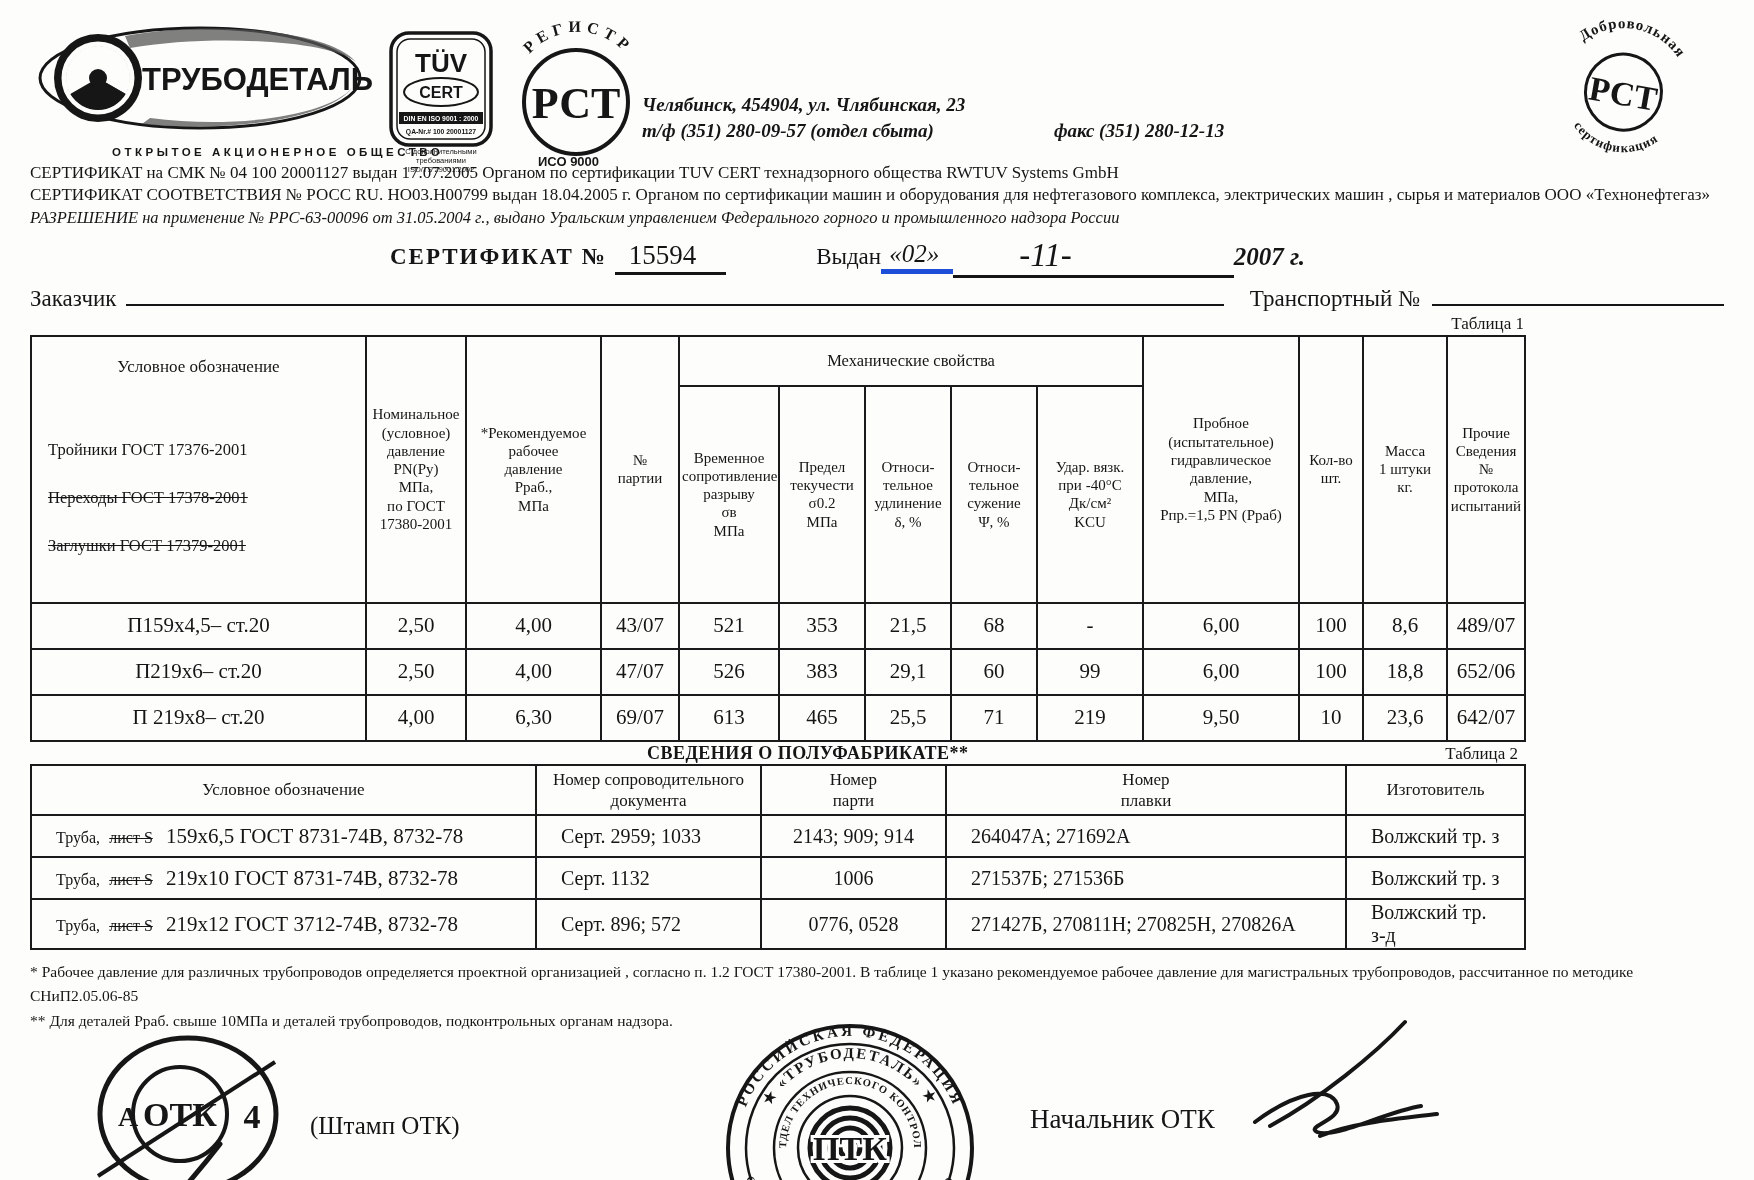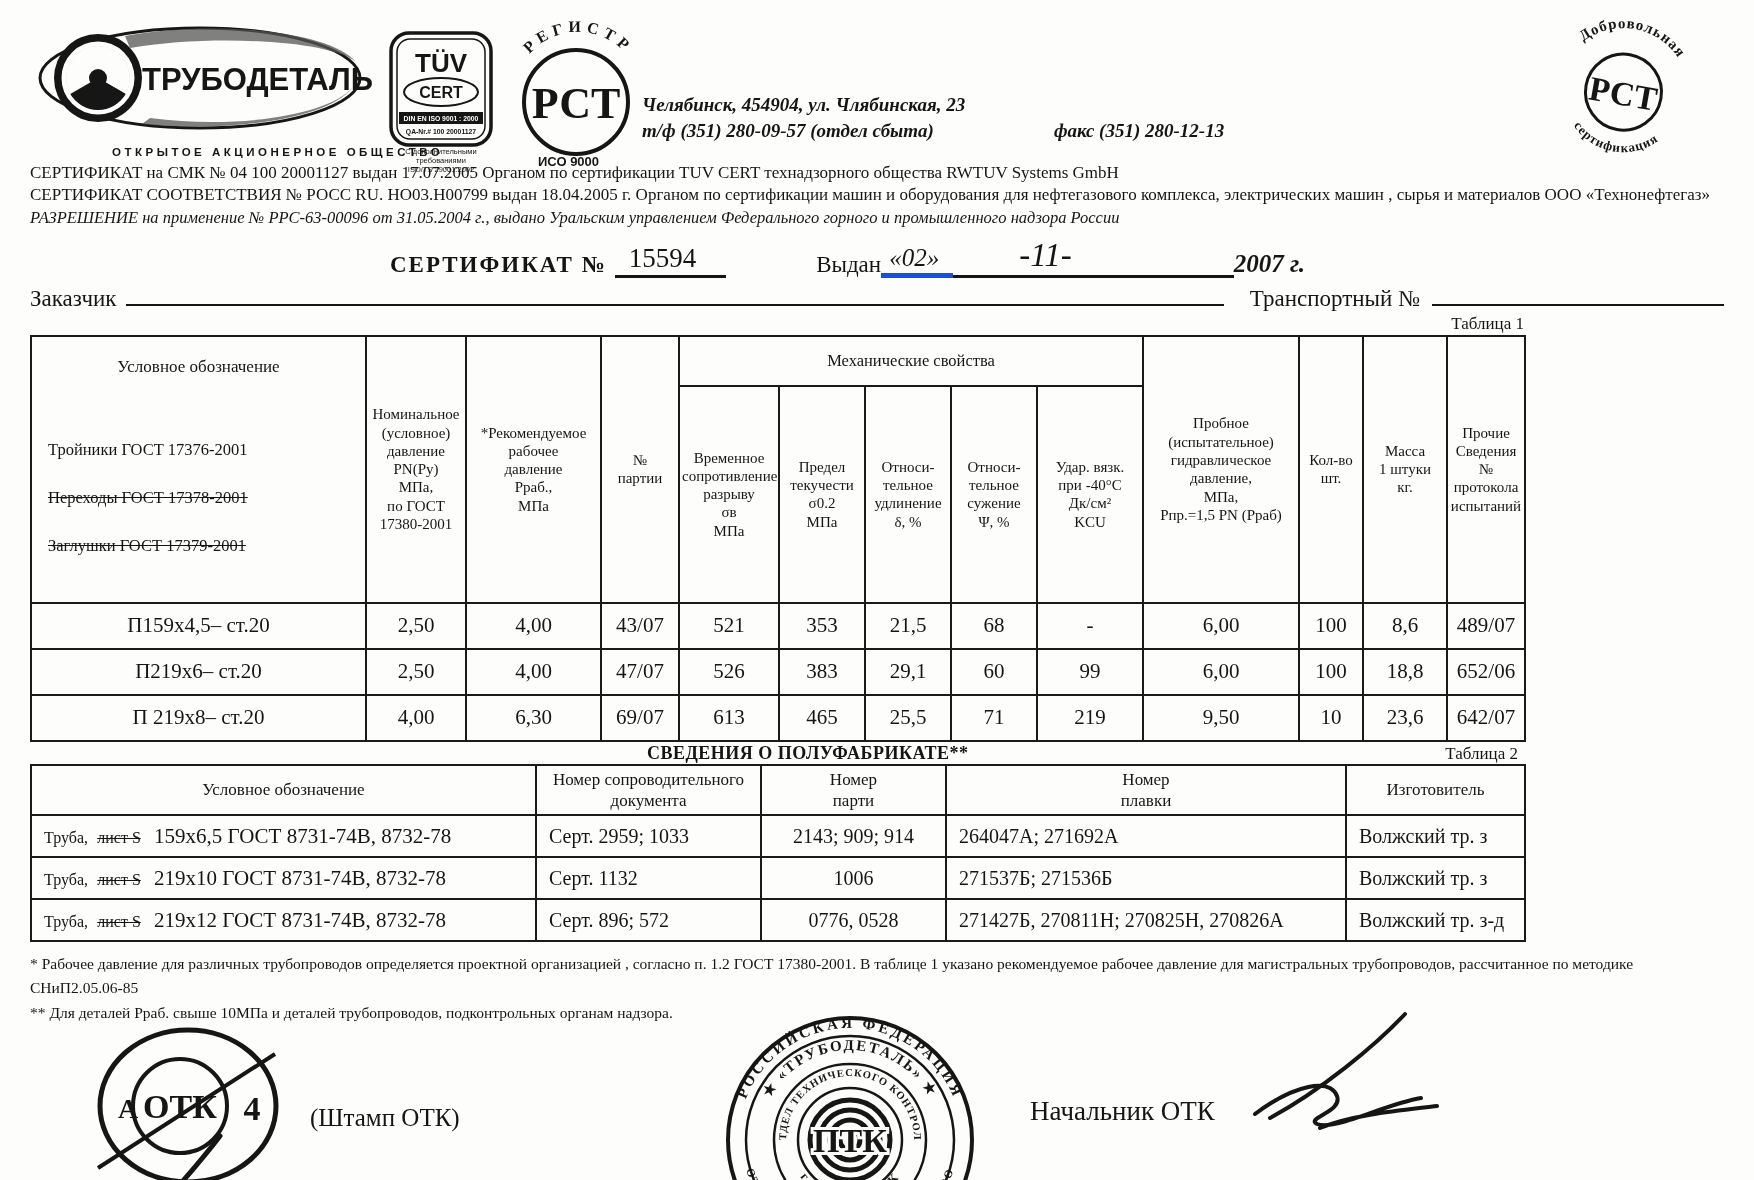--- a/index.html
+++ b/index.html
@@ -19,21 +19,21 @@
   .addr { position:absolute; left:612px; top:76px; width:600px;
           font-style:italic; font-weight:bold; font-size:19px; line-height:1.35; }
   .addr-row { display:flex; }
   .addr-fax { margin-left:120px; }
   .vol-stamp { position:absolute; right:6px; top:-4px; transform:rotate(10deg); }
   
   .certs { margin-top:4px; font-size:17px; line-height:1.32; }
   .certs p { margin:0; }
   .certs p.it { font-style:italic; font-size:16.5px; }
   
-  .cert-line { display:flex; align-items:flex-end; margin:8px 0 2px 360px; white-space:nowrap; }
+  .cert-line { display:flex; align-items:center; margin:8px 0 2px 360px; white-space:nowrap; }
   .cl-label { font-weight:bold; font-size:23px; letter-spacing:2px; }
   .cl-num { font-size:27px; border-bottom:3px solid #151515; padding:0 30px 1px 14px; margin-left:8px; }
   .cl-issued { font-size:23px; margin-left:90px; }
   .cl-day { font-size:25px; font-style:italic; border-bottom:5px solid #1d4ed8; padding:0 14px 1px 8px; }
   .cl-gap1 { width:46px; border-bottom:3px solid #151515; align-self:stretch; }
   .cl-month { font-size:33px; font-style:italic; border-bottom:3px solid #151515; padding:0 34px 1px 20px; }
   .cl-gap2 { width:128px; border-bottom:3px solid #151515; align-self:stretch; }
   .cl-year { font-size:25px; font-style:italic; font-weight:bold; }
   
   .cust-row { display:flex; align-items:baseline; margin-top:2px; font-size:23px;text-align:right; }
@@ -51,21 +51,21 @@
   .t1 td { font-size:21px; text-align:center; height:44px; padding:0 2px; }
   .c1h { vertical-align:middle; }
   .c1-title { font-size:17px; text-align:center; margin-bottom:18px; }
   .c1-items { text-align:left; margin-left:14px; font-size:16.5px; line-height:1.45; }
   .strike { text-decoration:line-through; }
   .sec2-row { display:flex; width:1494px; align-items:flex-end; margin-top:1px; }
   .sec2-title { flex:1; text-align:center; font-weight:bold; font-size:18px; letter-spacing:0.5px; margin-left:140px;}
   .sec2-cap { font-size:17px; margin-right:6px; }
   .t2 th { font-weight:normal; font-size:17px; line-height:1.25; white-space:pre-line;
            text-align:center; vertical-align:middle; padding:3px 2px; }
-  .t2 td { font-size:20px; padding:1px 12px; height:38px; vertical-align:middle; }
+  .t2 td { font-size:20px; padding:1px 24px; height:38px; vertical-align:middle; }
   .t2 .des { font-size:21px; }
   .t2 .des .pfx, .t2 .des .stk { font-size:16px; }
   .t2 .stk { text-decoration:line-through; margin:0 8px 0 4px; }
   .t2 .num { text-align:left; }
   
   .footnotes { margin-top:10px; font-size:15.5px; line-height:1.5; width:1694px; }
   .footnotes p { margin:0 0 2px 0; }
   
   .footer { position:relative; height:330px; margin-top:2px; }
   .otk-stamp { position:absolute; left:40px; top:-10px; }
@@ -353,21 +353,21 @@
       </td>
       <td>Серт. 1132</td>
       <td style="text-align:center">1006</td>
       <td class="num">271537Б; 271536Б</td>
       <td>Волжский тр. з</td>
     </tr>
     <tr>
       <td class="des">
         <span class="pfx">Труба,</span>
         <span class="stk">лист S</span>
-        <span>219х12 ГОСТ 8731-74В, 8732-78</span>
+        <span>219х12 ГОСТ 3712-74В, 8732-78</span>
       </td>
       <td>Серт. 896; 572</td>
       <td style="text-align:center">0776, 0528</td>
       <td class="num">271427Б, 270811Н; 270825Н, 270826А</td>
       <td>Волжский тр. з-д</td>
     </tr>
   </tbody>
     </table>
 
   <div class="footnotes">

